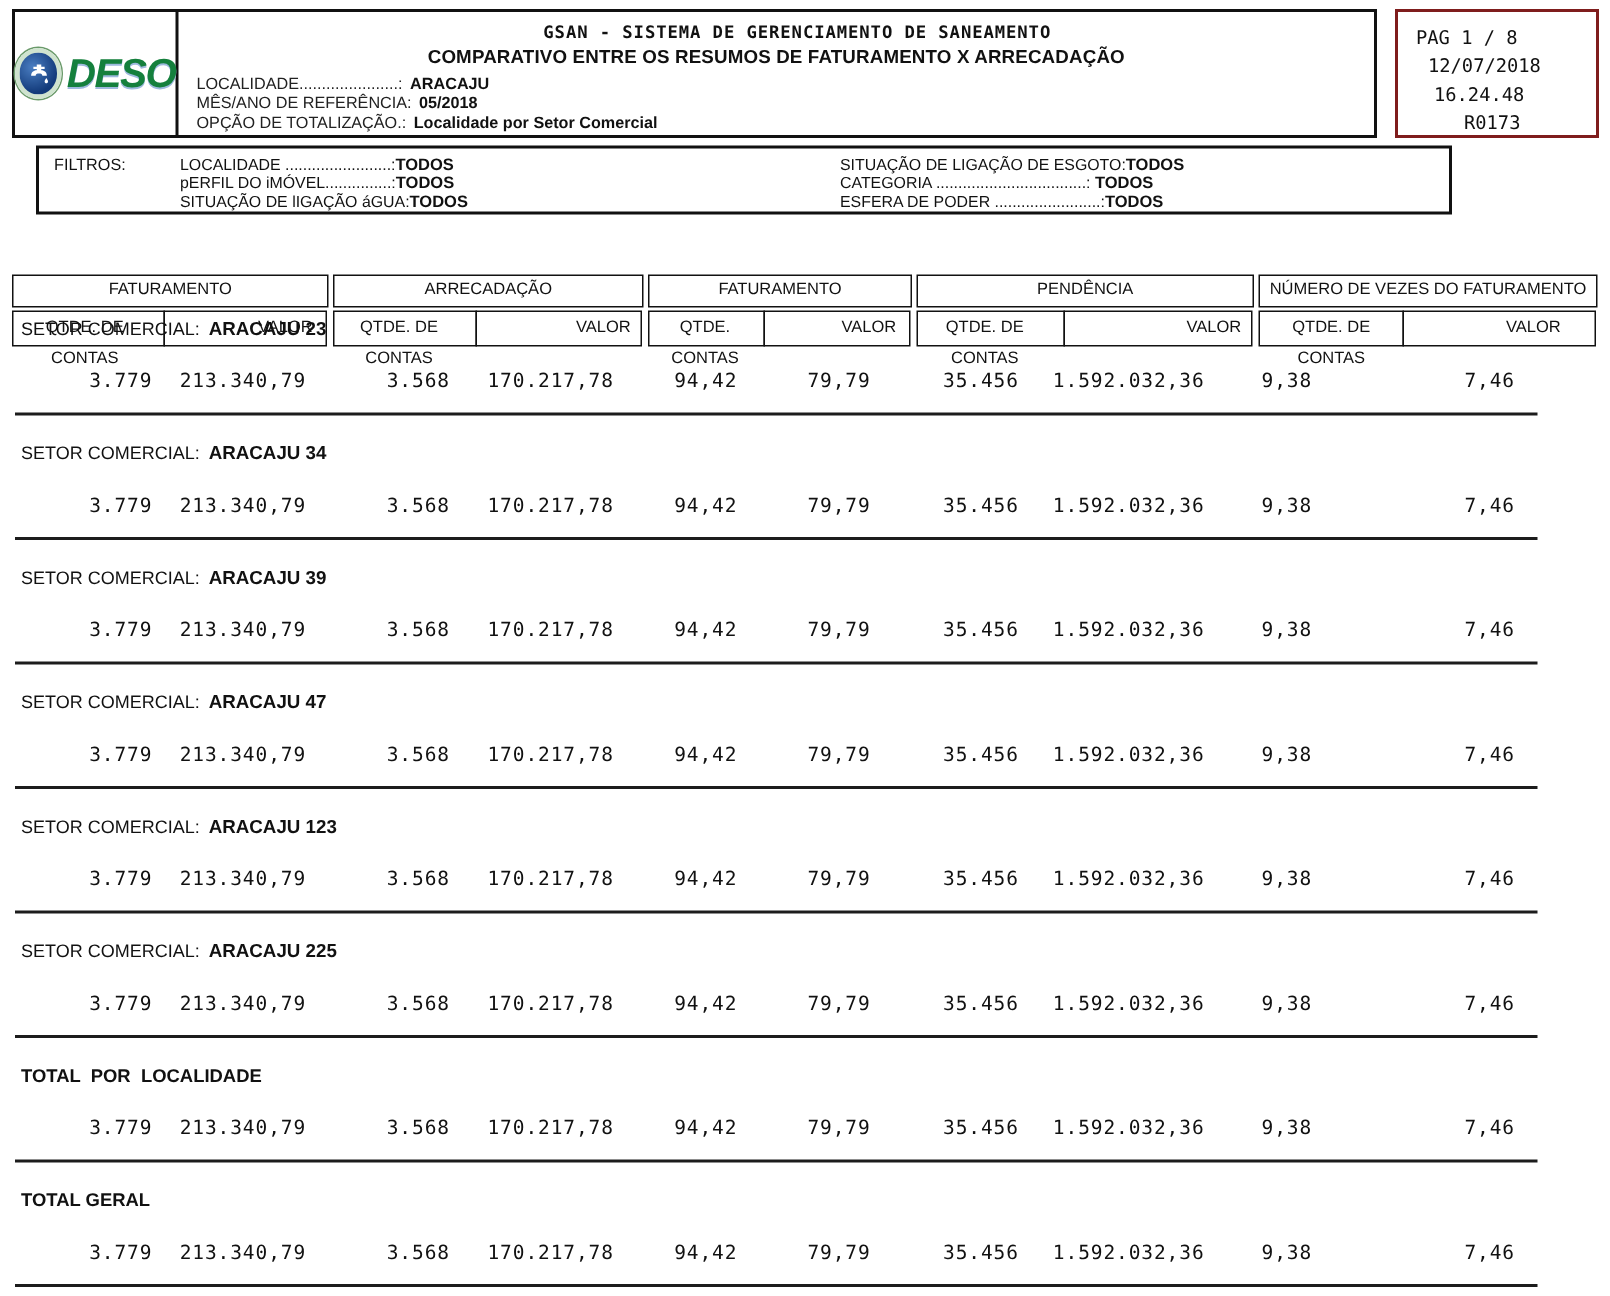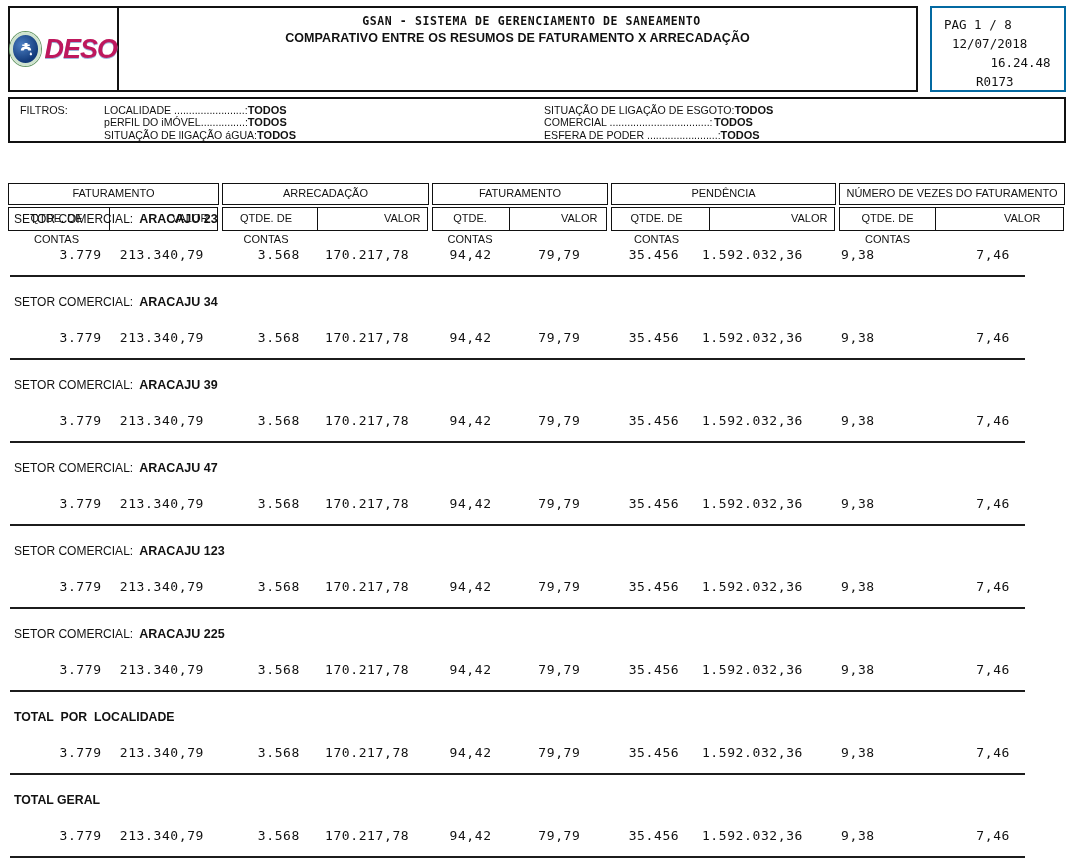--- a/index.html
+++ b/index.html
@@ -5,36 +5,36 @@
   * { margin:0; padding:0; box-sizing:border-box; }
   html,body { background:#fff; }
   body { font-family:"Liberation Sans", sans-serif; color:#111; }
   .page { position:relative; width:1073px; height:864px; background:#ffffff; overflow:hidden; }
 
   
   .header-row { position:absolute; top:6px; left:8px; width:1058px; height:86px; display:flex; }
   .header-main { width:910px; height:86px; border:2px solid #111; display:flex; }
   .logo-cell { width:109px; border-right:2px solid #111; display:flex; align-items:center; justify-content:center; gap:3px; }
   .logo-circle { width:34px; height:34px; border-radius:50%; background:radial-gradient(circle at 35% 35%, #4a7ec2, #123a7a 70%); border:3px solid #cfe3cf; box-shadow:0 0 0 1px #6a9a6a; display:flex; align-items:center; justify-content:center; }
-  .logo-text { font-style:italic; font-weight:bold; font-size:27px; letter-spacing:-1px; color:#be185d; text-shadow:0 1px 0 #9db9dd; }
+  .logo-text { font-style:italic; font-weight:bold; font-size:27px; letter-spacing:-1px; color:#15803d; text-shadow:0 1px 0 #9db9dd; }
   .header-center { flex:1; padding-top:6px; }
   .sys-title { text-align:center; font-family:"DejaVu Sans Mono", monospace; font-size:11.5px; font-weight:600; letter-spacing:.6px;padding-left:28px; }
   .rep-title { text-align:center; font-size:12.5px; font-weight:bold; margin-top:3px; letter-spacing:.1px; }
   .info-lines { margin:5px 0 0 12px; }
   .info-line { font-size:10.8px; line-height:13.2px; white-space:pre; }
   .info-line .lbl { color:#222; }
   .info-line .val { font-weight:bold; margin-left:5px; }
-  .header-page { width:136px; height:86px; border:2px solid #0369a1; margin-left:12px; font-family:"DejaVu Sans Mono", monospace; font-size:12.5px; padding:7px 0 0 0; line-height:19px; }
+  .header-page { width:136px; height:86px; border:2px solid #7f1d1d; margin-left:12px; font-family:"DejaVu Sans Mono", monospace; font-size:12.5px; padding:7px 0 0 0; line-height:19px; }
   .pl0 { padding-left:12px; }
   .pl1 { padding-left:20px; }
-  .pl2 { padding-left:45px;text-align:center; }
+  .pl2 { padding-left:24px; }
   .pl3 { padding-left:44px; }
 
   
-  .filters-box { position:absolute; top:97px; left:8px; width:1058px; height:46px; border:2px solid #111; display:flex; padding-top:5px; }
+  .filters-box { position:absolute; top:97px; left:24px; width:944px; height:46px; border:2px solid #111; display:flex; padding-top:5px; }
   .filters-title { width:94px; padding-left:10px; font-size:10.8px; }
   .filters-col { display:flex; flex-direction:column; }
   .filters-col.left { width:440px; }
   .filters-col.right { flex:1; }
   .filter-line { font-size:10.6px; line-height:12.4px; white-space:pre; }
   .filter-line .flbl { display:inline-block; }
   .left .flbl { min-width:143px; }
   .right .flbl { min-width:170px; }
   .filter-line .fval { font-weight:bold; font-size:11px; }
 
@@ -89,40 +89,45 @@
           <svg class="faucet" width="18" height="18" viewBox="0 0 24 24">
             <path d="M10 4h4v2h3v2h-3v1c3 0 5 2 5 5h-4c0-1-.8-2-2-2h-2c-1.2 0-2 1-2 2H5c0-3 2-5 5-5V8H7V6h3z" fill="#fff"></path>
             <path d="M18.5 16c.8 1.2 1.5 2.3 1.5 3.1 0 .9-.7 1.6-1.5 1.6S17 19.9 17 19.1c0-.8.7-1.9 1.5-3.1z" fill="#fff"></path>
           </svg>
         </div>
         <div class="logo-text">DESO</div>
       </div>
       <div class="header-center">
         <div class="sys-title">GSAN - SISTEMA DE GERENCIAMENTO DE SANEAMENTO</div>
         <div class="rep-title">COMPARATIVO ENTRE OS RESUMOS DE FATURAMENTO X ARRECADAÇÃO</div>
+        <div class="info-lines" id="info-lines">
+            <div class="info-line"><span class="lbl">LOCALIDADE......................:</span><span class="val">ARACAJU</span></div>
+            <div class="info-line"><span class="lbl">MÊS/ANO DE REFERÊNCIA:</span><span class="val">05/2018</span></div>
+            <div class="info-line"><span class="lbl">OPÇÃO DE TOTALIZAÇÃO.:</span><span class="val">Localidade por Setor Comercial</span></div>
+          </div>
       </div>
     </div>
     <div class="header-page">
       <div class="pl0">PAG 1 / 8</div>
       <div class="pl1">12/07/2018</div>
       <div class="pl2">16.24.48</div>
       <div class="pl3">R0173</div>
     </div>
   </div>
 
   <div class="filters-box">
     <div class="filters-title">FILTROS:</div>
     <div class="filters-col left" id="filters-left">
         <div class="filter-line"><span class="flbl">LOCALIDADE ........................:</span><span class="fval">TODOS</span></div>
         <div class="filter-line"><span class="flbl">pERFIL DO iMÓVEL...............:</span><span class="fval">TODOS</span></div>
         <div class="filter-line"><span class="flbl">SITUAÇÃO DE lIGAÇÃO áGUA:</span><span class="fval">TODOS</span></div>
       </div>
     <div class="filters-col right" id="filters-right">
         <div class="filter-line"><span class="flbl">SITUAÇÃO DE LIGAÇÃO DE ESGOTO:</span><span class="fval">TODOS</span></div>
-        <div class="filter-line"><span class="flbl">COMERCIAL ..................................:</span><span class="fval">TODOS</span></div>
+        <div class="filter-line"><span class="flbl">CATEGORIA ..................................:</span><span class="fval">TODOS</span></div>
         <div class="filter-line"><span class="flbl">ESFERA DE PODER ........................:</span><span class="fval">TODOS</span></div>
       </div>
   </div>
 
   <div class="thead" id="thead">
       <div class="hgroup g0">
         <div class="htitle">FATURAMENTO</div>
         <div class="hsub">
           <div class="hcell qt c0">QTDE. DE CONTAS</div>
           <div class="hcell val c1">VALOR</div>

